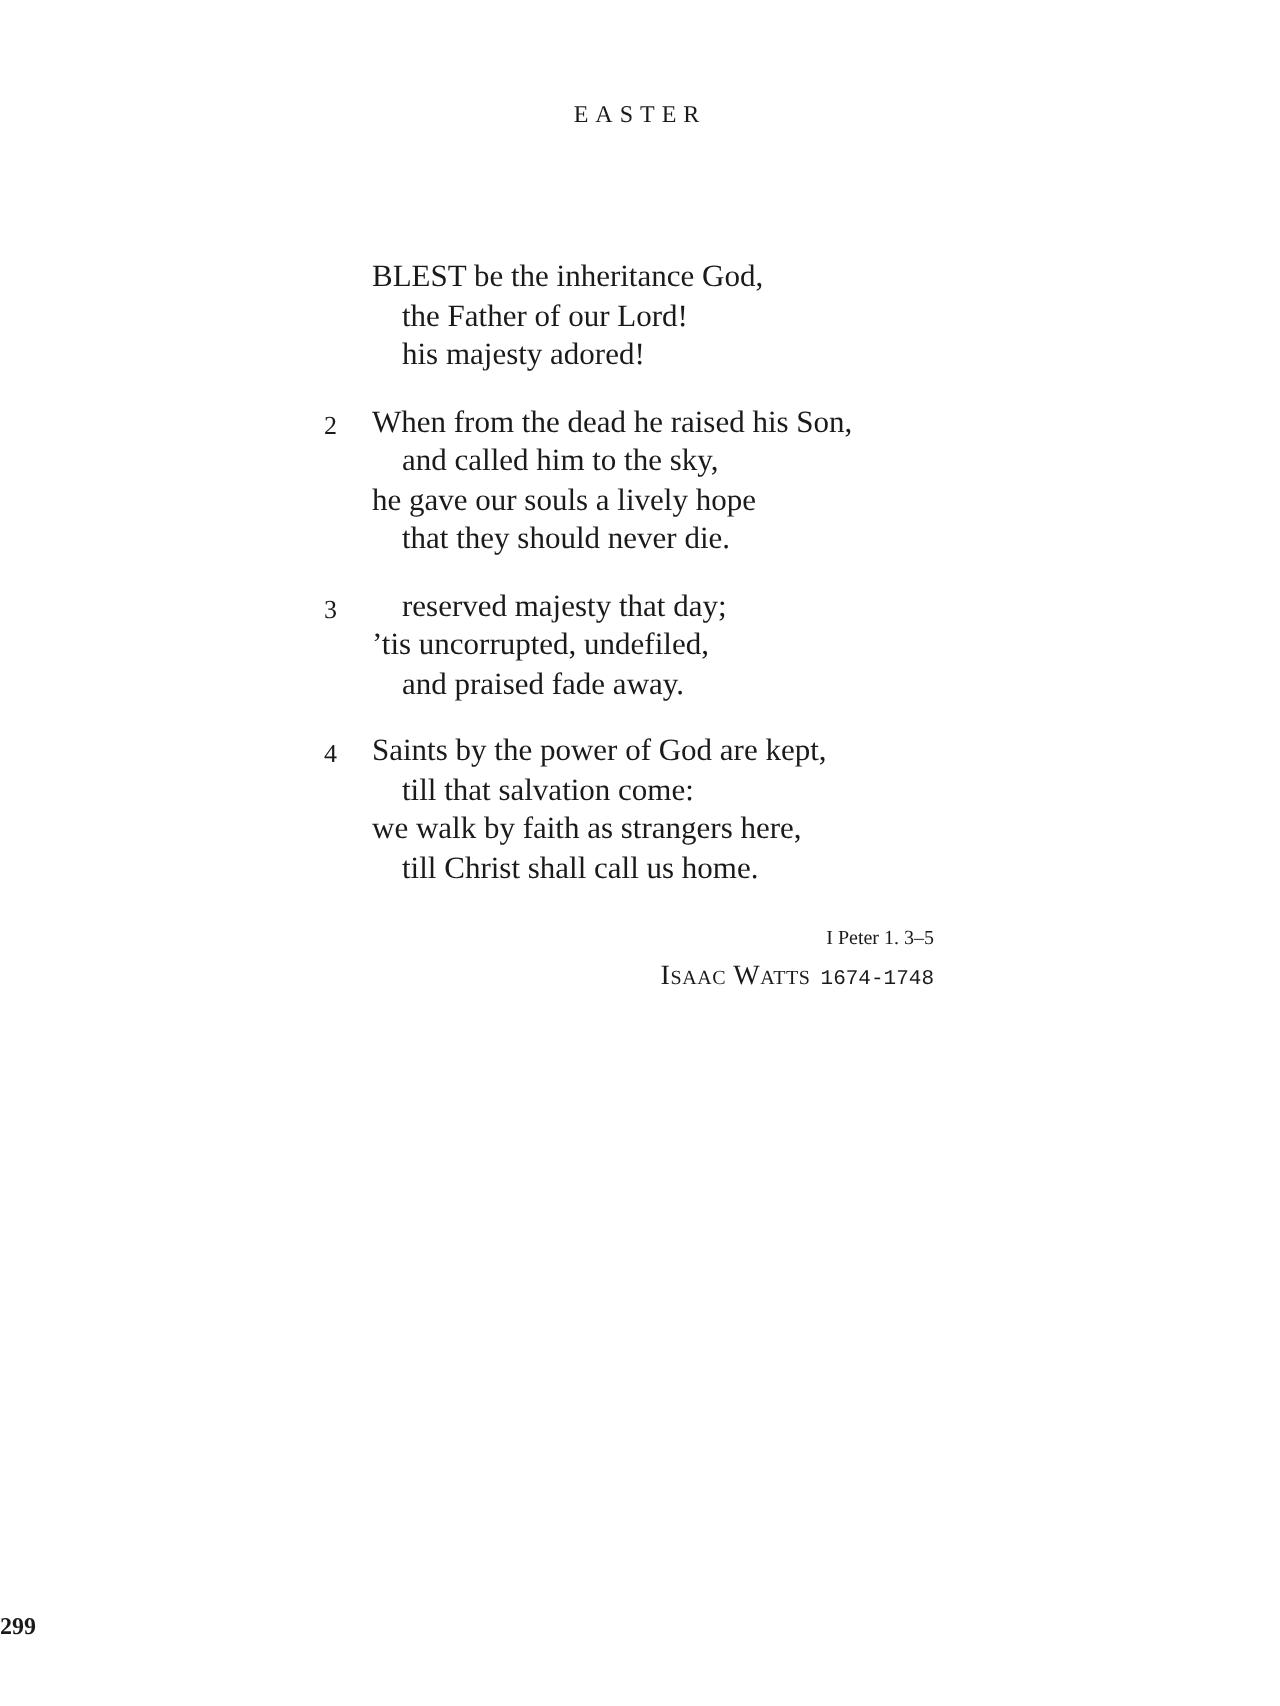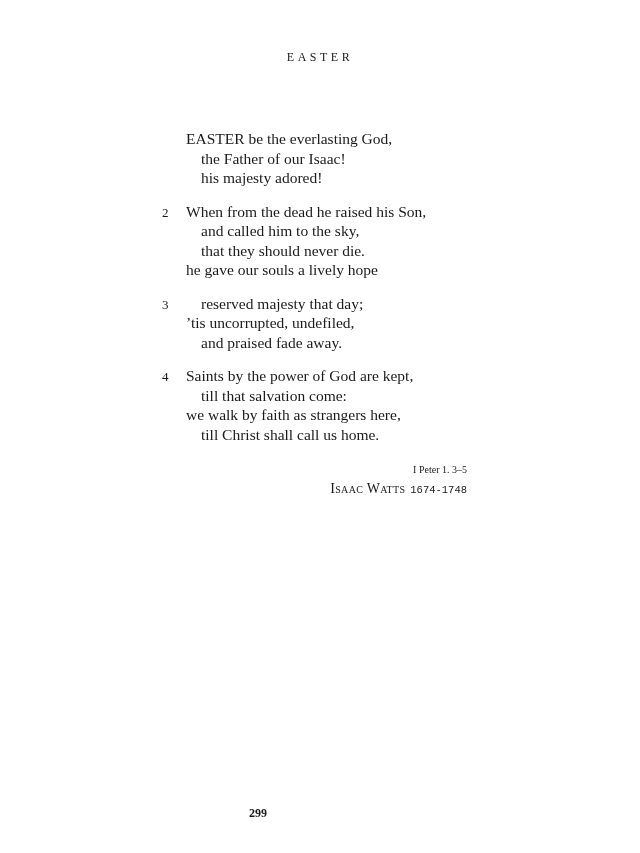--- a/index.html
+++ b/index.html
@@ -12,41 +12,41 @@
   .line { display: block; font-size: 15.5px; line-height: 19.5px; white-space: nowrap; }
   .line.first { padding-left: 26px; }
   .line.indent { padding-left: 41px; }
   .line.plain { padding-left: 26px; }
   .verse-num { position: absolute; left: 2px; top: 1px; font-size: 13px; line-height: 19.5px; }
   .attribution { position: absolute; left: 300px; width: 167px; top: 460px; text-align: right; }
   .ref { font-size: 10px; line-height: 19px; display: block; }
   .author { font-size: 14px; line-height: 19px; display: block; }
   .author .sc { font-variant: small-caps; letter-spacing: 0.3px; }
   .author .dates { font-size: 10.5px; margin-left: 5px; font-family: Liberation Mono, monospace; }
-  .page-number { position: absolute; top: 806px; left: 0; width: 516px; text-align: center;
+  .page-number { position: absolute; top: 806px; left: 0; width: 516px; 
                  font-size: 12px; font-weight: bold; font-family: "Liberation Serif", serif; }
 </style>
 </head>
 <body>
 
 <div class="running-head">EASTER</div>
 
 <div class="hymn">
   <div class="verse">
     <span class="verse-num"></span>
-    <span class="line first">EASTER be the everlasting God,</span>
-    <span class="line indent">the Father of our Isaac!</span>
+    <span class="line first">BLEST be the inheritance God,</span>
+    <span class="line indent">the Father of our Lord!</span>
     <span class="line indent">his majesty adored!</span>
   </div>
   <div class="verse">
     <span class="verse-num">2</span>
     <span class="line first">When from the dead he raised his Son,</span>
     <span class="line indent">and called him to the sky,</span>
+    <span class="line plain">he gave our souls a lively hope</span>
     <span class="line indent">that they should never die.</span>
-    <span class="line plain">he gave our souls a lively hope</span>
   </div>
   <div class="verse">
     <span class="verse-num">3</span>
     <span class="line indent">reserved majesty that day;</span>
     <span class="line plain">’tis uncorrupted, undefiled,</span>
     <span class="line indent">and praised fade away.</span>
   </div>
   <div class="verse">
     <span class="verse-num">4</span>
     <span class="line first">Saints by the power of God are kept,</span>

